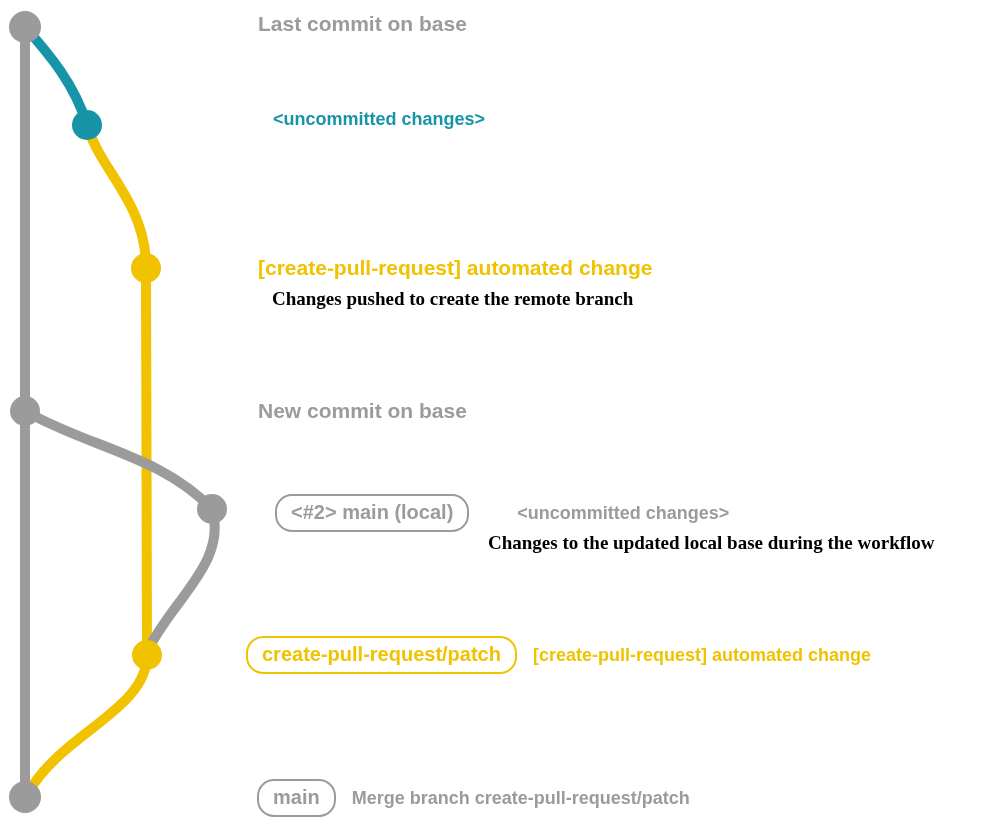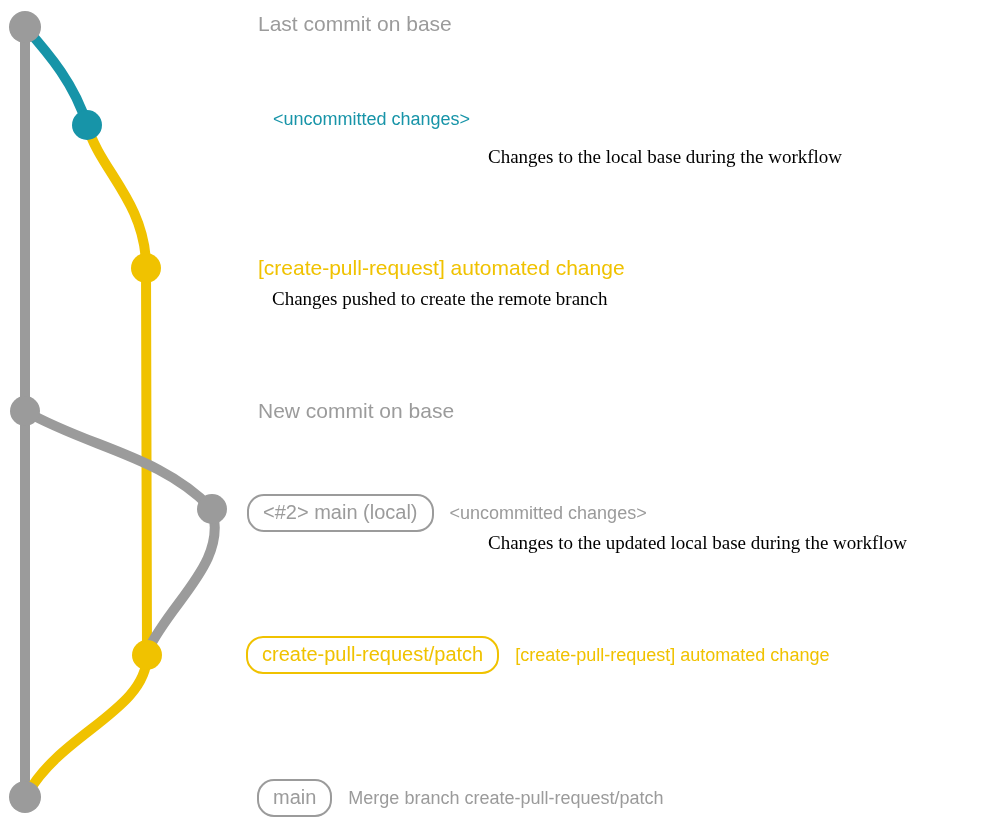--- a/index.html
+++ b/index.html
@@ -11,20 +11,21 @@
   }
   * { margin: 0; padding: 0; box-sizing: border-box; }
   html, body { background: var(--background); }
   .canvas {
     position: relative;
     width: 981px;
     height: 827px;
     background: var(--background);
     font-family: "Liberation Sans", sans-serif;
     overflow: hidden;
+    font-weight: bold;
   }
   .graph-svg { position: absolute; left: 0; top: 0; }
   .label {
     position: absolute;
     font-size: 21px;
     white-space: nowrap;
     color: var(--gray);
   }
   .label.gray   { color: var(--gray); }
   .label.yellow { color: var(--yellow); }
@@ -85,28 +86,27 @@
     <circle cx="212" cy="509" r="15" fill="var(--gray)"></circle>
     <circle cx="147" cy="655" r="15" fill="var(--yellow)"></circle>
     <circle cx="25" cy="797" r="16" fill="var(--gray)"></circle>
   </svg>
 
   <div class="label gray" style="left:258px; top:12px;">Last commit on base</div>
 
   <div class="pill-row" style="left:257px; top:109px;">
     <span class="note blue">&lt;uncommitted changes&gt;</span>
   </div>
-  <div class="caption" style="left:488px; top:146px;">Changes to the local base during the workflow</div>
 
   <div class="label yellow" style="left:258px; top:256px;">[create-pull-request] automated change</div>
   <div class="caption" style="left:272px; top:288px;">Changes pushed to create the remote branch</div>
 
   <div class="label gray" style="left:258px; top:399px;">New commit on base</div>
 
-  <div class="pill-row" style="left:247px; top:494px;">
+  <div class="pill-row" style="left:275px; top:494px;gap:32px;">
     <span class="pill gray">&lt;#2&gt; main (local)</span>
     <span class="note gray">&lt;uncommitted changes&gt;</span>
   </div>
   <div class="caption" style="left:488px; top:532px;">Changes to the updated local base during the workflow</div>
 
   <div class="pill-row" style="left:246px; top:636px;">
     <span class="pill yellow">create-pull-request/patch</span>
     <span class="note yellow">[create-pull-request] automated change</span>
   </div>
 

